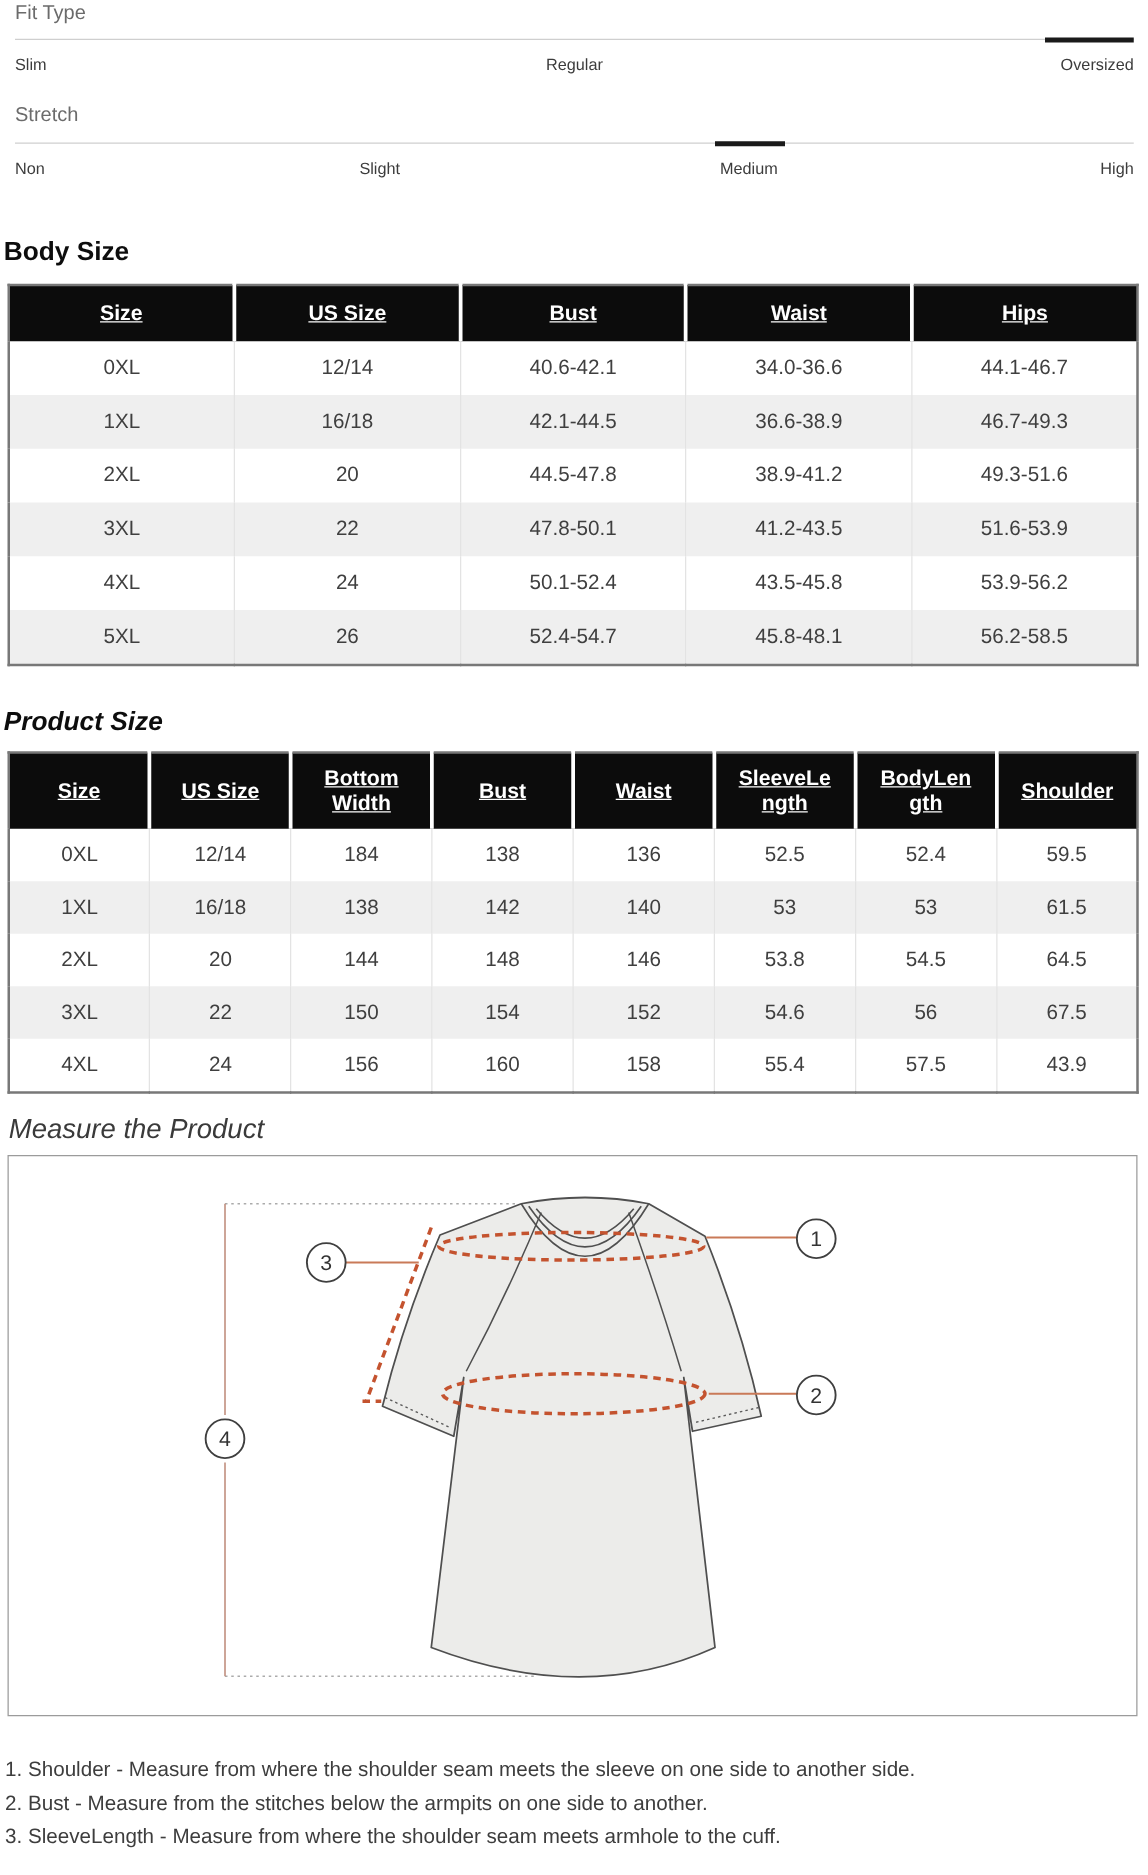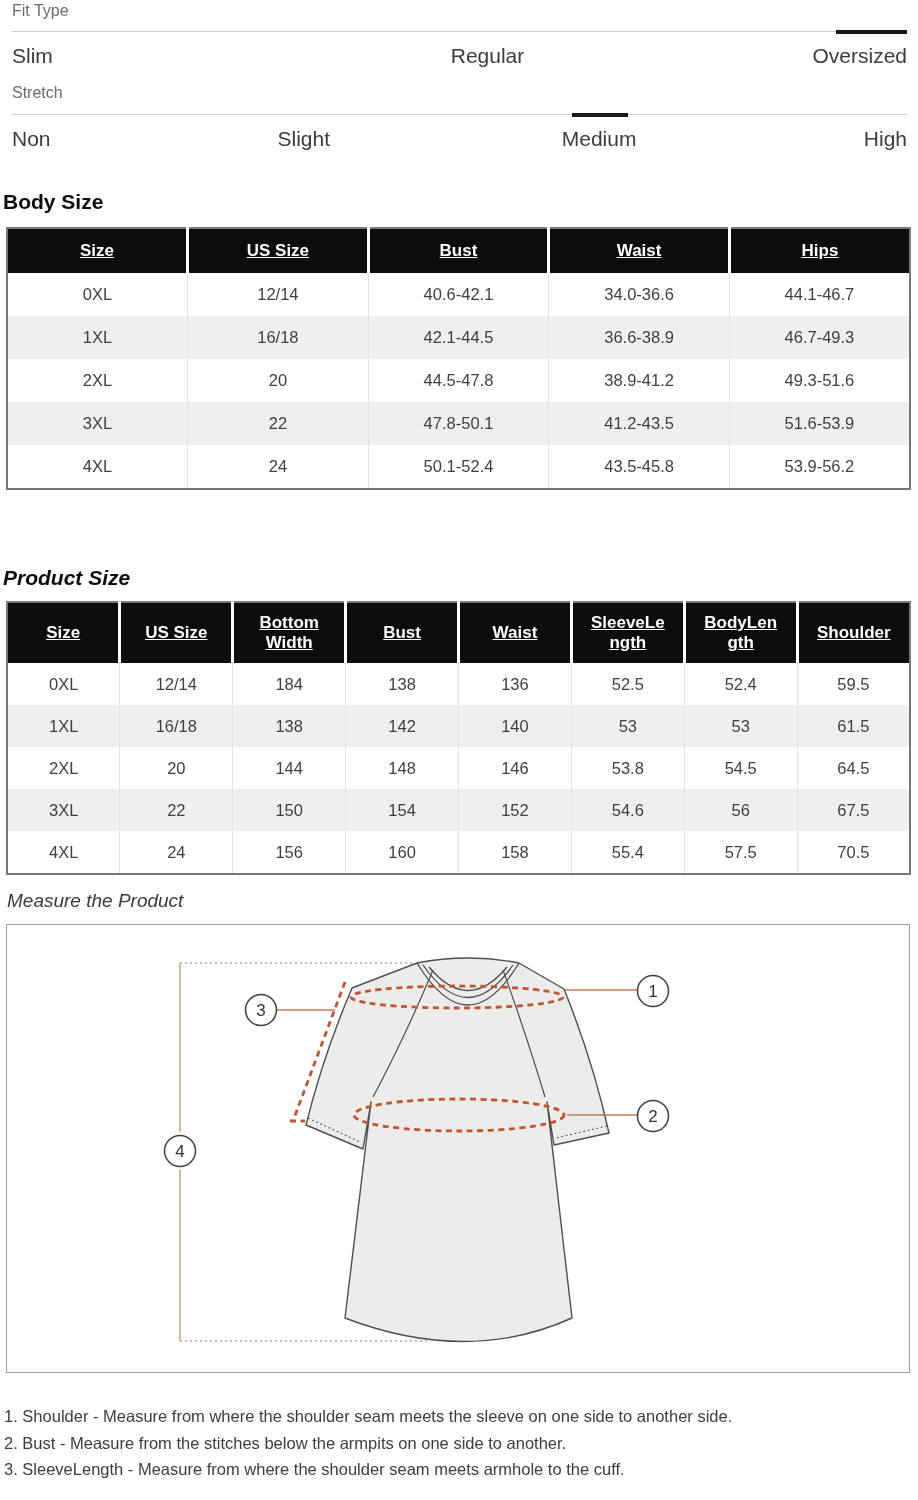--- a/index.html
+++ b/index.html
@@ -4,25 +4,25 @@
 <style>
   html,body{margin:0;padding:0;background:#fff;}
   .page{position:relative;width:918px;height:1500px;background:#ffffff;
         font-family:"Liberation Sans",sans-serif;overflow:hidden;color:#3c3c3c;}
 
   
   .scales{position:absolute;left:12px;top:0;width:895px;height:150px;}
   .scale-title{position:absolute;left:0;font-size:16px;color:#6b6b6b;}
   .scale-track{position:absolute;left:0;right:0;height:1px;background:#cfcfcf;}
   .scale-marker{position:absolute;height:4px;top:-1.5px;background:#1a1a1a;}
-  .scale-labels{position:absolute;left:0;right:0;height:19px;font-size:21px;color:#3c3c3c;}
+  .scale-labels{position:absolute;left:0;right:0;height:19px;font-size:13px;color:#3c3c3c;}
   .scale-labels span{position:absolute;white-space:nowrap;}
   .lab-left{left:0;}
   .lab-right{right:0;}
-  .lab-center{left:50%;transform:translateX(-50%);margin-left:28px;}
+  .lab-center{left:50%;transform:translateX(-50%);}
   .lab-third1{left:32.6%;transform:translateX(-50%);}
   .lab-third2{left:65.6%;transform:translateX(-50%);}
   #fit-title{top:2px;} #fit-track{top:31px;} #fit-labels{top:44px;}
   #stretch-title{top:84px;} #stretch-track{top:114px;} #stretch-labels{top:127px;}
   #fit-marker{right:0;width:71px;}
   #stretch-marker{left:560px;width:56px;}
 
   
   .section-title{position:absolute;left:3px;margin:0;font-size:21px;font-weight:bold;color:#0d0d0d;}
   #body-size-title{top:190px;}
@@ -39,21 +39,21 @@
   .size-table td + td{border-left:1px solid #e3e3e3;}
   .size-table tbody tr:nth-child(even) td{background:#efefef;}
   #body-size-table{top:227px;}
   #body-size-table th{height:44px;}
   #body-size-table td{height:43px;}
   #product-size-table{top:601px;}
   #product-size-table th{height:60px;}
   #product-size-table td{height:42px;}
 
   
-  .measure-caption{position:absolute;left:7px;top:890px;font-size:19px;font-style:italic;color:#3a3a3a;}
+  .measure-caption{position:absolute;left:7px;top:890px;font-size:22px;font-style:italic;color:#3a3a3a;}
   .diagram-box{position:absolute;left:6px;top:924px;width:902px;height:447px;
                border:1px solid #9b9b9b;background:#ffffff;}
   .diagram-box svg{display:block;width:100%;height:100%;}
 
   
   .notes{position:absolute;left:4px;top:1390px;width:905px;font-size:16.5px;
          color:#3d3d3d;line-height:26.5px;margin-top:13px;}
 </style>
 </head>
 <body>
@@ -123,20 +123,27 @@
         <td>47.8-50.1</td>
         <td>41.2-43.5</td>
         <td>51.6-53.9</td>
       </tr>
       <tr>
         <td>4XL</td>
         <td>24</td>
         <td>50.1-52.4</td>
         <td>43.5-45.8</td>
         <td>53.9-56.2</td>
+      </tr>
+      <tr>
+        <td>5XL</td>
+        <td>26</td>
+        <td>52.4-54.7</td>
+        <td>45.8-48.1</td>
+        <td>56.2-58.5</td>
       </tr>
     </tbody>
   </table>
 
   <h2 class="section-title" id="product-size-title">Product Size</h2>
 
   <table class="size-table" id="product-size-table">
     <thead>
       <tr>
         <th>Size</th>
@@ -194,21 +201,21 @@
         <td>67.5</td>
       </tr>
       <tr>
         <td>4XL</td>
         <td>24</td>
         <td>156</td>
         <td>160</td>
         <td>158</td>
         <td>55.4</td>
         <td>57.5</td>
-        <td>70.5</td>
+        <td>43.9</td>
       </tr>
     </tbody>
   </table>
 
   <div class="measure-caption">Measure the Product</div>
 
   <div class="diagram-box">
     <svg viewBox="0 0 902 447" xmlns="http://www.w3.org/2000/svg">
 
       <g>

